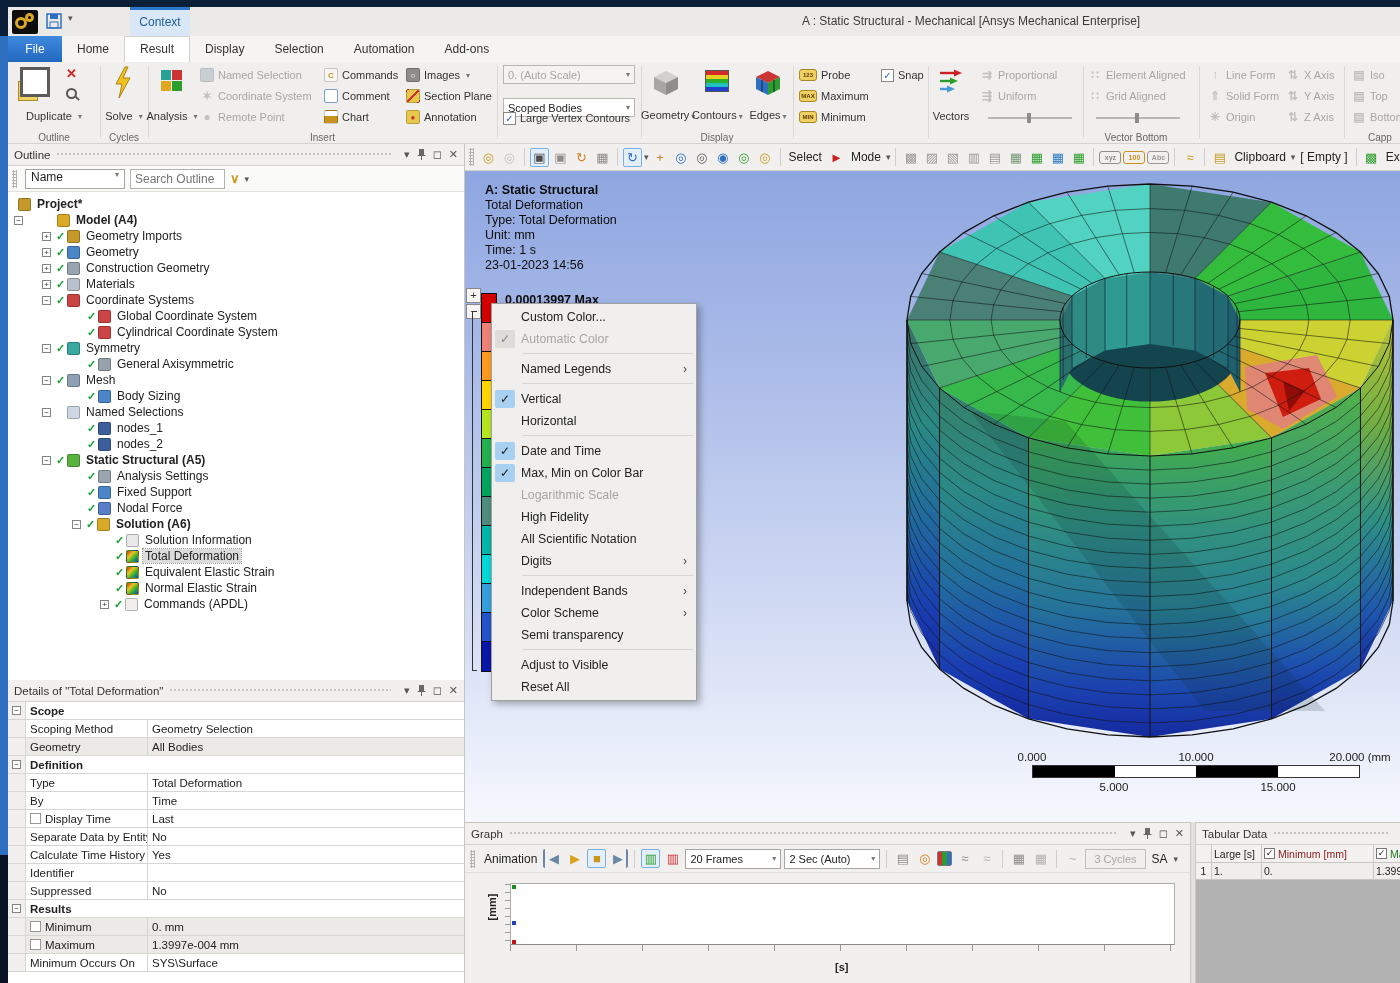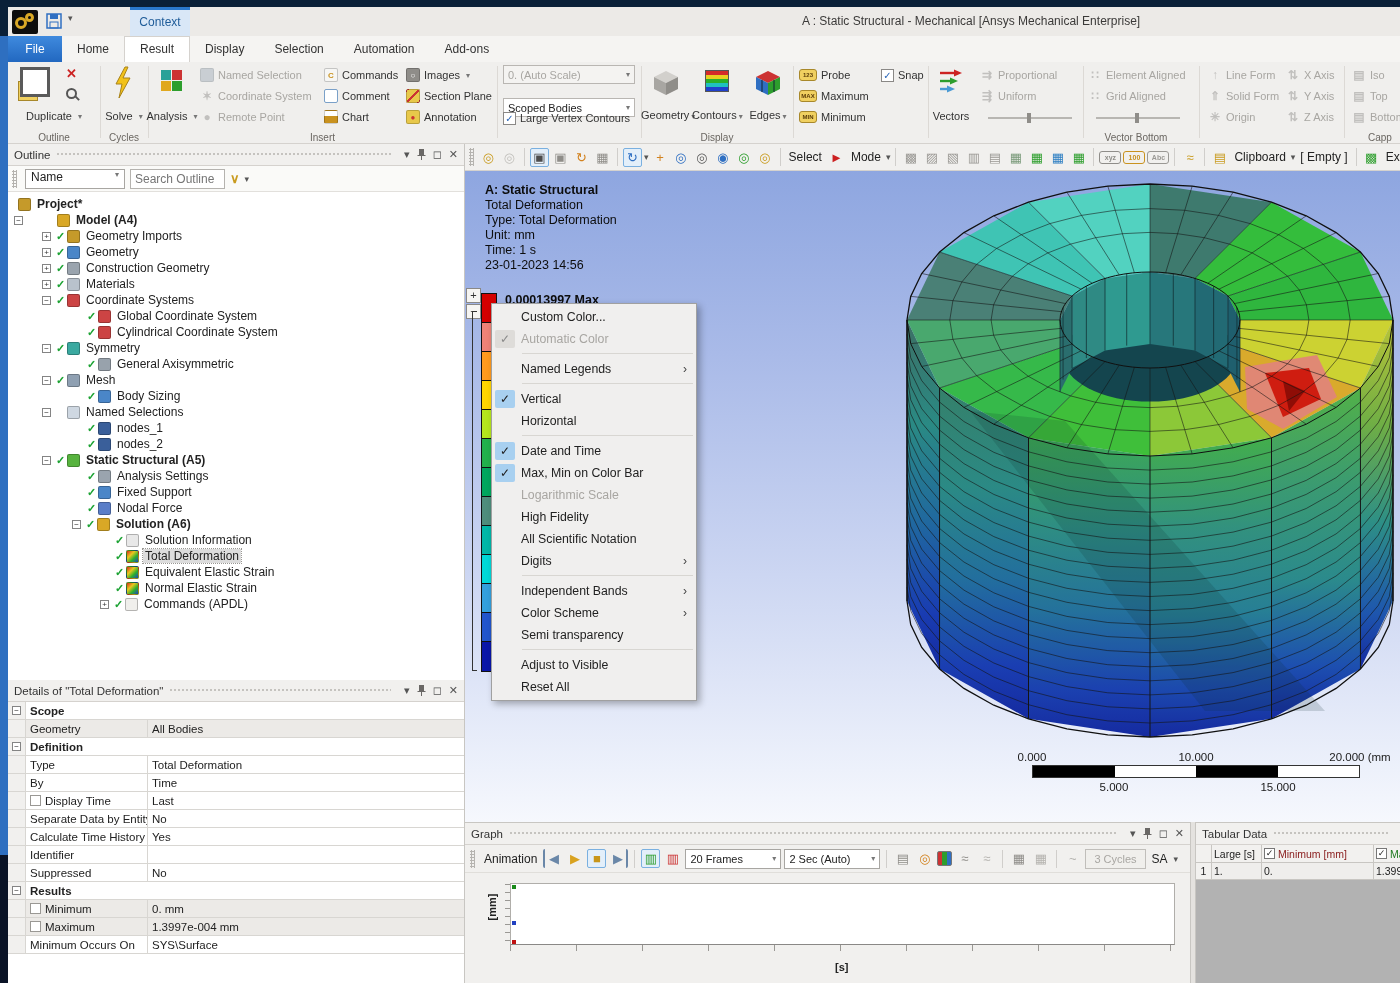--- a/index.html
+++ b/index.html
@@ -681,20 +681,27 @@
     <span class="hicon">✕</span>
   </div>
   <div id="details-rows">
       <div class="drow cat">
         <div class="dgut">
           <span class="texp">−</span>
         </div>
         <div class="dlab">
           <span>Scope</span>
         </div>
+      </div>
+      <div class="drow">
+        <div class="dgut"></div>
+        <div class="dlab">
+          <span>Scoping Method</span>
+        </div>
+        <div class="dval">Geometry Selection</div>
       </div>
       <div class="drow">
         <div class="dgut"></div>
         <div class="dlab gray">
           <span>Geometry</span>
         </div>
         <div class="dval gray">All Bodies</div>
       </div>
       <div class="drow cat">
         <div class="dgut">

